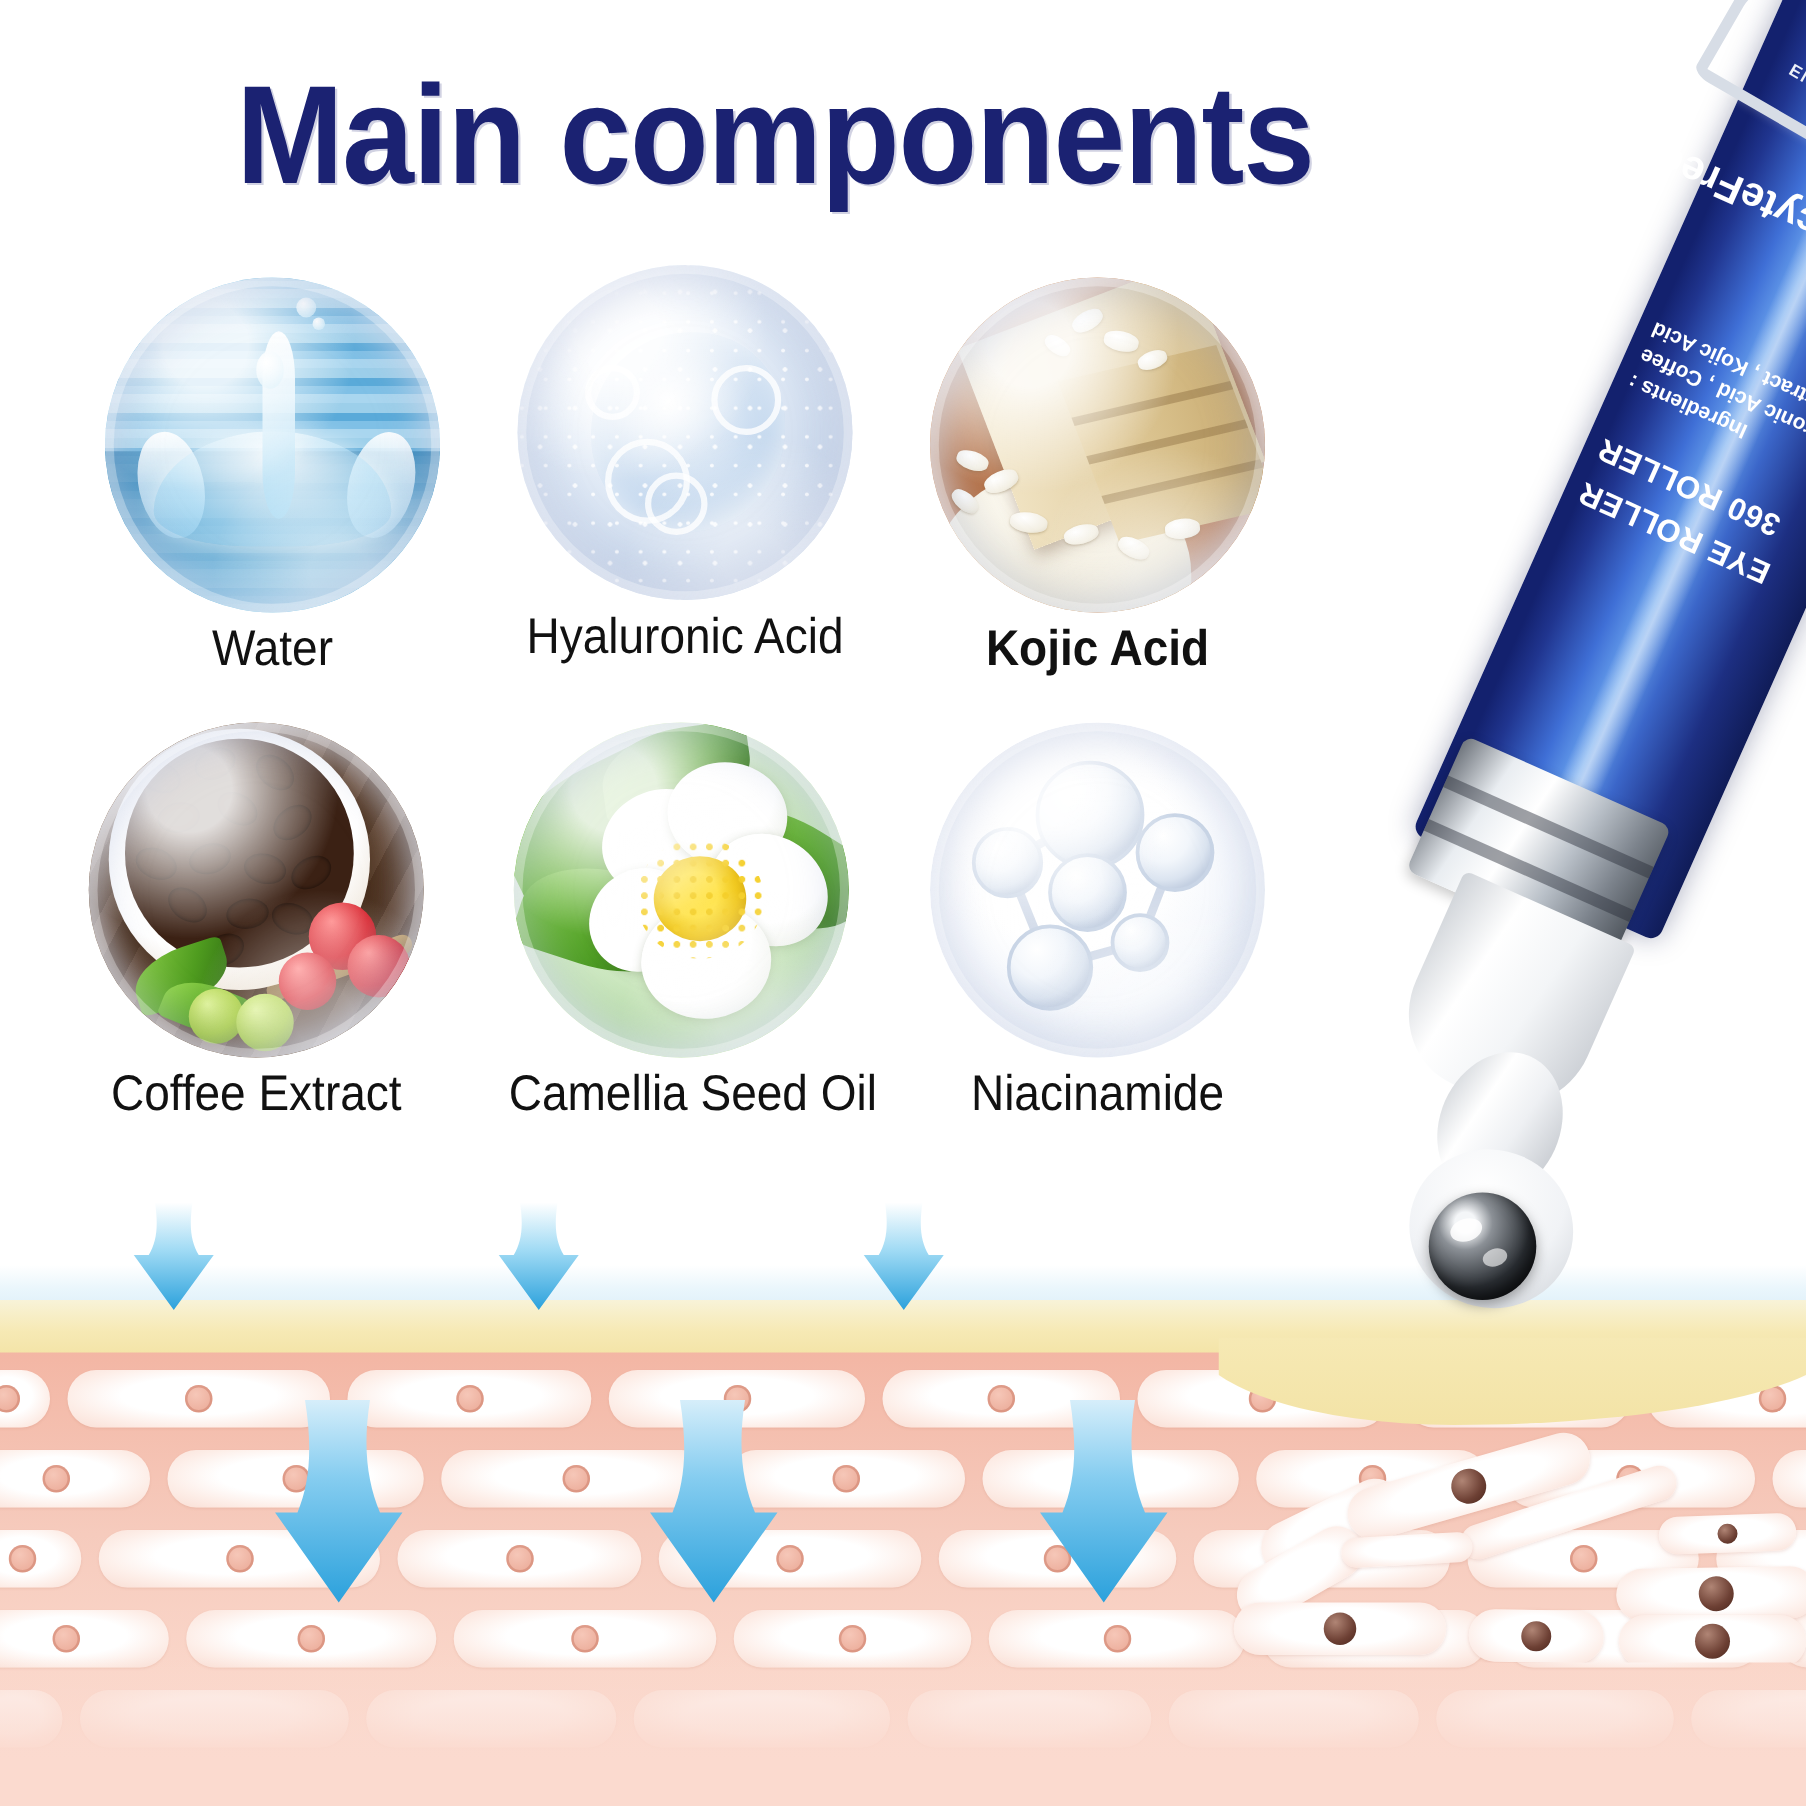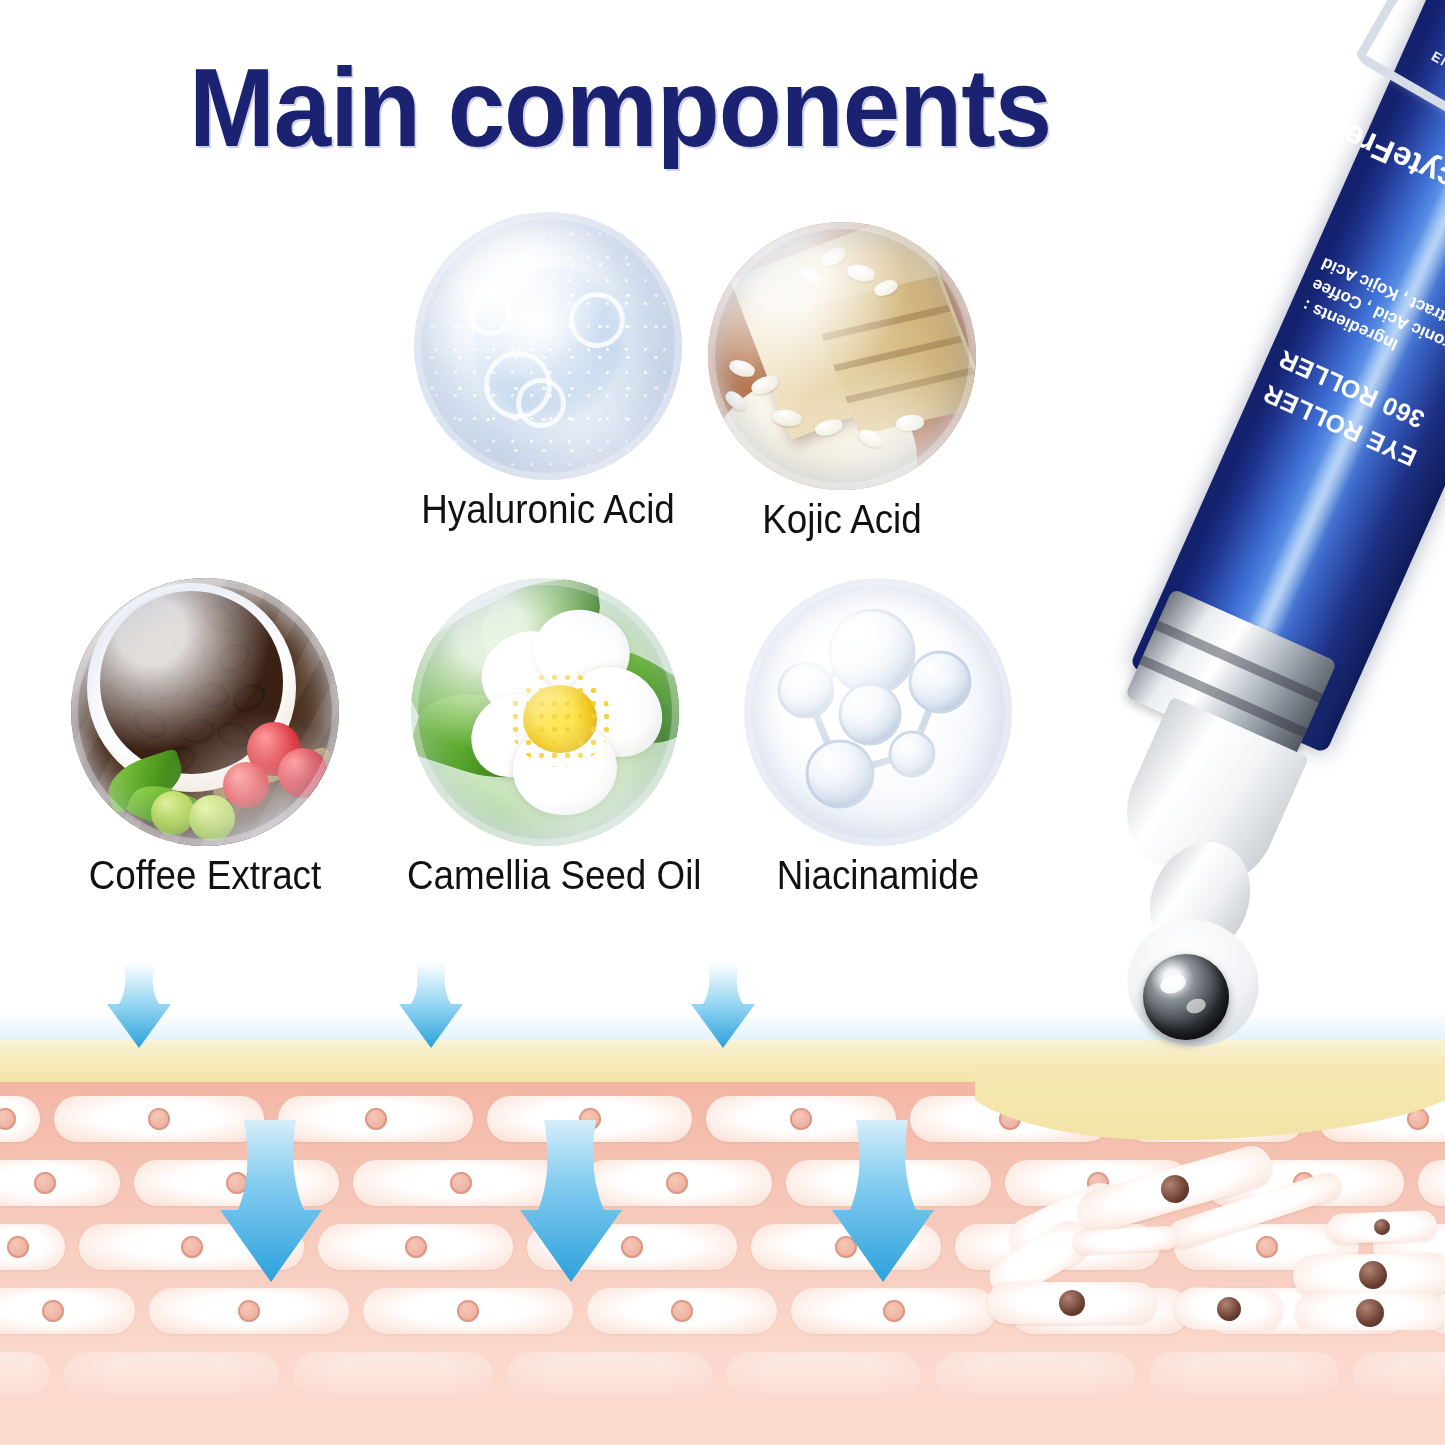--- a/index.html
+++ b/index.html
@@ -238,34 +238,47 @@
   #ball .hl2{position:absolute;left:50%;top:52%;width:20px;height:14px;border-radius:50%;
      background:rgba(255,255,255,.6);transform:rotate(-18deg);}
 </style>
 </head>
 <body>
 
 <div id="stage">
 
   <div id="title">Main components</div>
 
+  <div class="ing" style="left:68px;top:222px;">
+    <div class="bub glass water">
+      <div class="surface"></div>
+      <div class="sp1"></div>
+        <div class="sp2"></div>
+      <div class="crown"></div>
+      <div class="jet"></div>
+      <div class="d1"></div>
+        <div class="d2"></div>
+        <div class="d3"></div>
+    </div>
+    <div class="cap">Water</div>
+  </div>
 
   <div class="ing" style="left:398px;top:212px;">
     <div class="bub glass hya">
       <div class="core"></div>
       <div class="sw sw1"></div>
         <div class="sw sw2"></div>
         <div class="sw sw3"></div>
         <div class="sw sw4"></div>
       <div class="dots"></div>
     </div>
     <div class="cap">Hyaluronic Acid</div>
   </div>
 
-  <div class="ing" style="left:692px;top:222px;">
+  <div class="ing" style="left:728px;top:222px;font-weight:bold;">
     <div class="bub glass koj">
       <div class="pile"></div>
       <div class="box"></div>
       <div class="box2">
           <div class="slot s1"></div>
           <div class="slot s2"></div>
           <div class="slot s3"></div>
         </div>
       <div class="rice" style="left:8%;top:52%;width:26px;height:15px;transform:rotate(18deg);"></div>
       <div class="rice" style="left:16%;top:58%;width:28px;height:16px;transform:rotate(-22deg);"></div>

